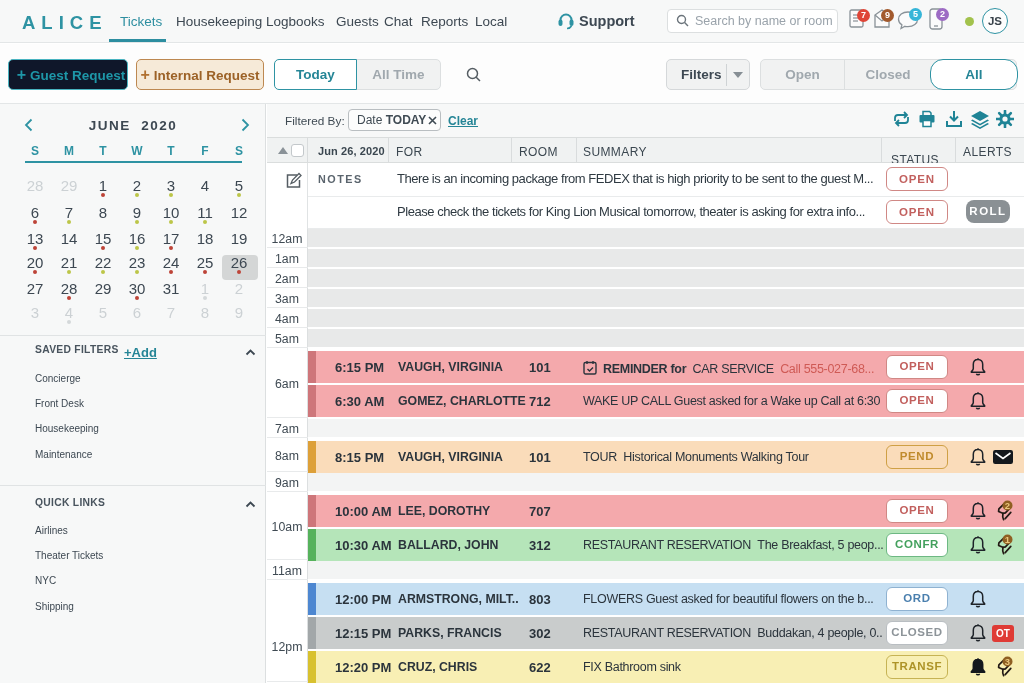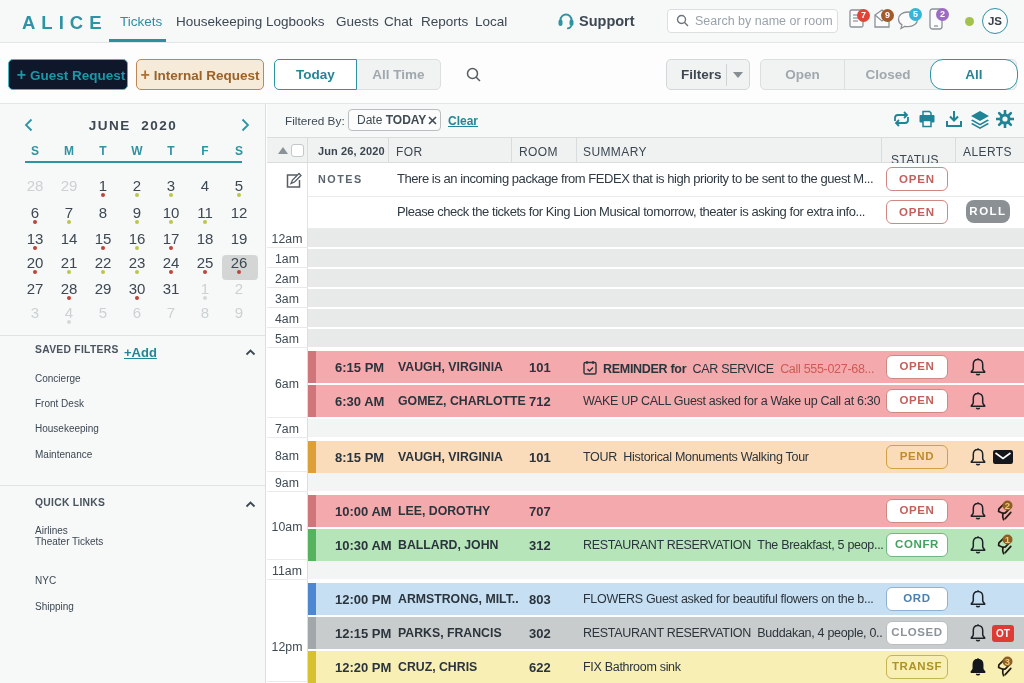--- a/index.html
+++ b/index.html
@@ -242,21 +242,21 @@
     <div class="sitem" style="top:269px;">Concierge</div>
     <div class="sitem" style="top:294px;">Front Desk</div>
     <div class="sitem" style="top:319px;">Housekeeping</div>
     <div class="sitem" style="top:345px;">Maintenance</div>
     <div class="sdiv" style="top:381px;"></div>
     <div class="shead" style="top:393px;">QUICK LINKS</div>
     <svg class="chev" style="top:395px;" viewBox="0 0 11 11">
         <path d="M1.5 7.5 L5.5 3.5 L9.5 7.5" fill="none" stroke="#3d4852" stroke-width="1.8"></path>
       </svg>
     <div class="sitem" style="top:421px;">Airlines</div>
-    <div class="sitem" style="top:432px;">Theater Tickets</div>
+    <div class="sitem" style="top:446px;">Theater Tickets</div>
     <div class="sitem" style="top:471px;">NYC</div>
     <div class="sitem" style="top:497px;">Shipping</div>
   </div>
 
   <div id="main">
     <div id="filterbar">
       <div id="fblabel">Filtered By:</div>
       <div id="fbchip">Date <b>TODAY</b><svg class="abs" style="left:79px;top:6px;" width="9" height="9" viewBox="0 0 9 9">
             <path d="M1 1 L8 8 M8 1 L1 8" stroke="#3f4a53" stroke-width="1.6"></path>
           </svg></div>

